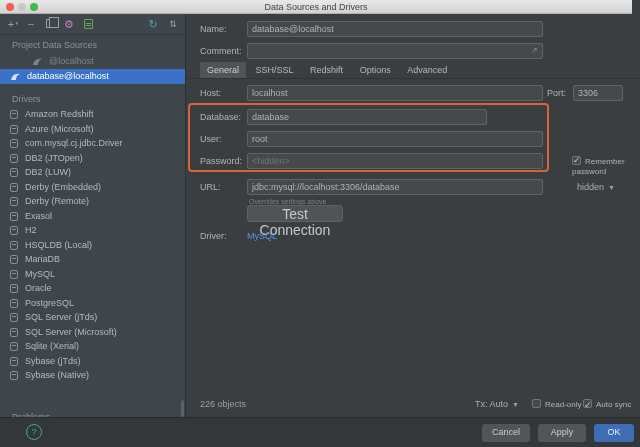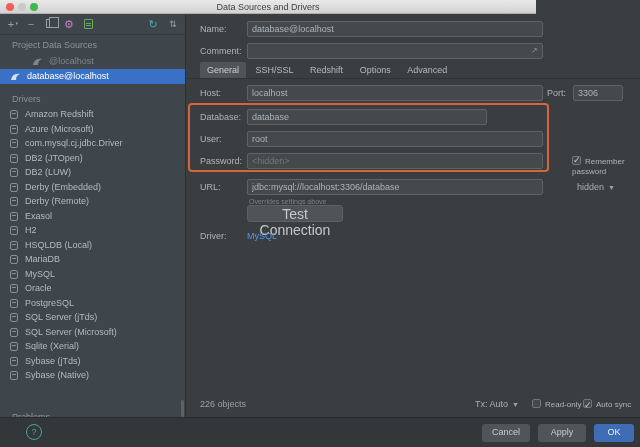--- a/index.html
+++ b/index.html
@@ -4,21 +4,21 @@
 <style>
   * { margin:0; padding:0; box-sizing:border-box; }
   html,body { background:#222; }
   body { font-family:"Liberation Sans", sans-serif; }
   .window {
     position:relative; width:640px; height:447px; background:#3b3e40;
     overflow:hidden; font-size:9px; color:#b7bdc1;
   }
   
   .titlebar {
-    position:absolute; left:0; top:0; width:536px; height:14px;
+    position:absolute; left:0; top:0; width:632px; height:14px;
     background:linear-gradient(#e9e9e9,#d2d2d2); border-bottom:1px solid #b0b0b0;
   }
   .titlebar .title {
     position:absolute; left:0; right:0; top:0; height:14px; line-height:14px;
     text-align:center; color:#434343; font-size:9px;
   }
   .tl { position:absolute; top:3px; width:8px; height:8px; border-radius:50%; }
   .tl.red   { left:6px;  background:#f15e53; }
   .tl.gray  { left:18px; background:#c9c9c6; }
   .tl.green { left:30px; background:#3fb84e; }

